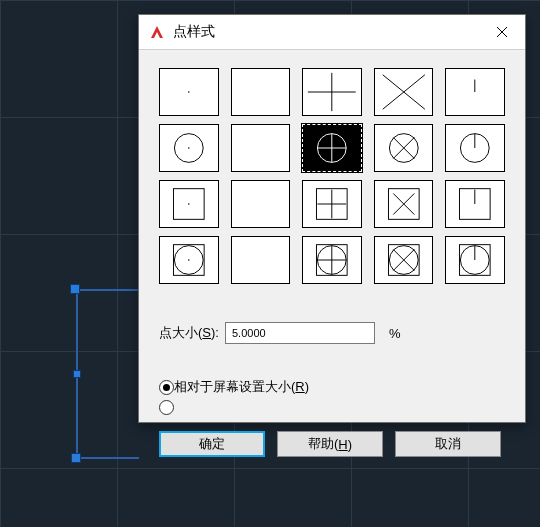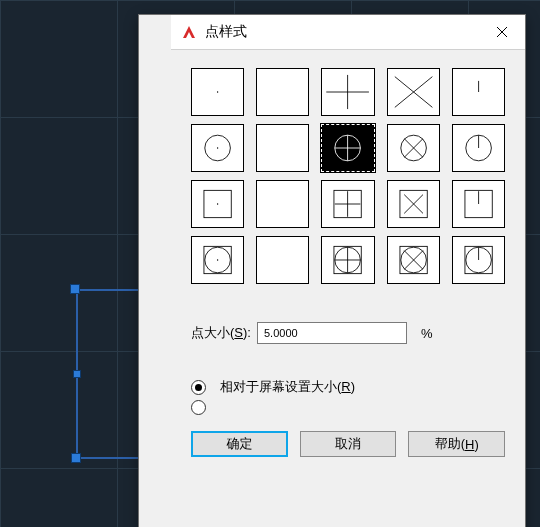--- a/index.html
+++ b/index.html
@@ -35,28 +35,27 @@
     background: #2b7bd9;
     border: 1px solid #0d3a6e;
     box-sizing: border-box;
   }
   .grip-sm { width:8px; height:8px; }
 
   
   .dialog {
     position: absolute;
     left: 138px; top: 14px;
-    width: 388px; height: 514px;
+    width: 388px; height: 409px;
     background: #f0f0f0;
     border: 1px solid #707070;
     box-shadow: 0 4px 12px rgba(0,0,0,.4);
     display: flex;
     flex-direction: column;
     box-sizing: border-box;
-    padding-left: 32px;
   }
   .titlebar {
     height: 34px;
     background: #ffffff;
     display: flex;
     align-items: center;
     border-bottom: 1px solid #d0d0d0;
   }
   .titlebar .app-icon {
     width: 16px; height: 16px;
@@ -128,21 +127,21 @@
 
   .radio-group {
     margin-top: 34px;
     display:flex;
     flex-direction:column;
     gap:4px;
   }
   .radio-row {
     display:flex;
     align-items:center;
-    gap:14px;
+    gap:0;
     cursor:pointer;
   }
   .radio-btn {
     width:15px;height:15px;
     border:1px solid #333;
     border-radius:50%;
     box-sizing:border-box;
     display:flex;align-items:center;justify-content:center;
     background:#fff;
   }
@@ -338,21 +337,21 @@
           <span>相对于屏幕设置大小(</span><span class="mn">R</span><span>)</span>
         </span>
       </div>
       <div class="radio-row">
         <span class="radio-btn"></span>
       </div>
     </div>
 
     <div class="button-row">
       <div class="btn primary">确定</div>
-      <div class="btn">取消</div>
       <div class="btn">
         <span>帮助(</span>
           <span class="mn">H</span>
           <span>)</span>
       </div>
+      <div class="btn">取消</div>
     </div>
   </div>
 </div>
 
 </body></html>

